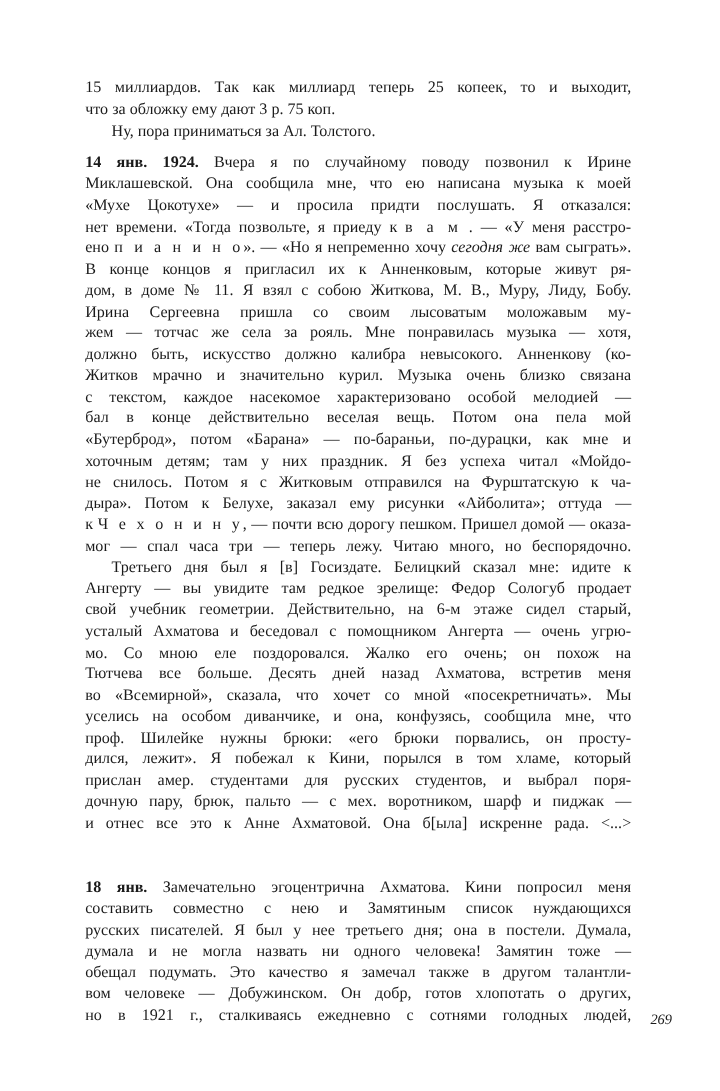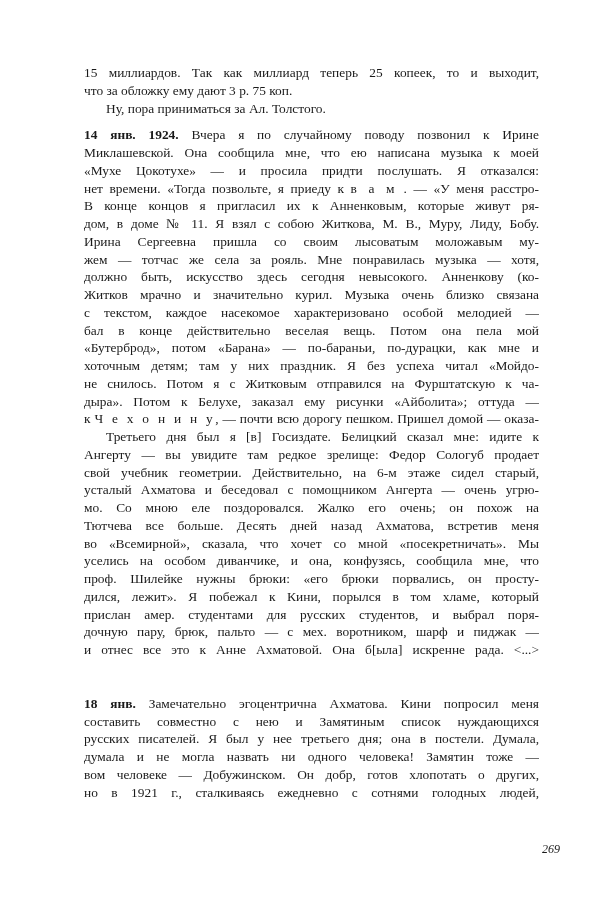--- a/index.html
+++ b/index.html
@@ -2,21 +2,21 @@
 <html><head>
 <meta charset="utf-8">
 <style>
   html, body { margin:0; padding:0; }
   body {
     width:600px; height:909px; background:#ffffff; position:relative; overflow:hidden;
     font-family: "DejaVu Serif", "Liberation Serif", serif;
     color:#1a1a1a;
   }
   .page {
-    position:absolute; left:84px; top:64px; width:455px;
+    position:absolute; left:71px; top:64px; width:455px;
     font-size:13.4px; line-height:17.75px;
     font-family: "Liberation Serif", "DejaVu Serif", serif;
   }
   .line {
     display:block; height:17.75px; white-space:nowrap;
     text-align:justify; text-align-last:justify;
   }
   .line.last { text-align-last:left; }
   .indent { padding-left:22px; }
   .date { font-weight:bold; }
@@ -41,33 +41,35 @@
     <span class="line last indent">Ну, пора приниматься за Ал. Толстого.</span>
   </div>
 
   <div class="gap-small"></div>
 
   <div class="entry">
     <span class="line"><b class="date">14 янв. 1924.</b><span> Вчера я по случайному поводу позвонил к Ирине</span></span>
     <span class="line">Миклашевской. Она сообщила мне, что ею написана музыка к моей</span>
     <span class="line">«Мухе Цокотухе» — и просила придти послушать. Я отказался:</span>
     <span class="line"><span>нет времени. «Тогда позвольте, я приеду к </span><span class="spaced">в а м</span><span> . — «У меня расстро-</span></span>
+    <span class="line"><span>ено </span><span class="spaced">п и а н и н о</span><span>».  — «Но я непременно хочу </span><i>сегодня же</i><span> вам сыграть».</span></span>
     <span class="line">В конце концов я пригласил их к Анненковым, которые живут ря-</span>
     <span class="line">дом, в доме № 11. Я взял с собою Житкова, М. В., Муру, Лиду, Бобу.</span>
     <span class="line">Ирина Сергеевна пришла со своим лысоватым моложавым му-</span>
     <span class="line">жем — тотчас же села за рояль. Мне понравилась музыка — хотя,</span>
-    <span class="line">должно быть, искусство здесь сегодня невысокого. Анненкову (ко-</span>
+    <span class="line">должно быть, искусство должно калибра невысокого. Анненкову (ко-</span>
     <span class="line">Житков мрачно и значительно курил. Музыка очень близко связана</span>
     <span class="line">с текстом, каждое насекомое характеризовано особой мелодией —</span>
     <span class="line">бал в конце действительно веселая вещь. Потом она пела мой</span>
     <span class="line">«Бутерброд», потом «Барана» — по-бараньи, по-дурацки, как мне и</span>
     <span class="line">хоточным детям; там у них праздник. Я без успеха читал «Мойдо-</span>
     <span class="line">не снилось. Потом я с Житковым отправился на Фурштатскую к ча-</span>
     <span class="line">дыра». Потом к Белухе, заказал ему рисунки «Айболита»; оттуда —</span>
     <span class="line"><span>к </span><span class="spaced">Ч е х о н и н у</span><span>,  — почти всю дорогу пешком. Пришел домой — оказа-</span></span>
+    <span class="line">мог — спал часа три — теперь лежу. Читаю много, но беспорядочно.</span>
 
     <span class="line indent">Третьего дня был я [в] Госиздате. Белицкий сказал мне: идите к</span>
     <span class="line">Ангерту — вы увидите там редкое зрелище: Федор Сологуб продает</span>
     <span class="line">свой учебник геометрии. Действительно, на 6-м этаже сидел старый,</span>
     <span class="line">усталый Ахматова и беседовал с помощником Ангерта — очень угрю-</span>
     <span class="line">мо. Со мною еле поздоровался. Жалко его очень; он похож на</span>
     <span class="line">Тютчева все больше. Десять дней назад Ахматова, встретив меня</span>
     <span class="line">во «Всемирной», сказала, что хочет со мной «посекретничать». Мы</span>
     <span class="line">уселись на особом диванчике, и она, конфузясь, сообщила мне, что</span>
     <span class="line">проф. Шилейке нужны брюки: «его брюки порвались, он просту-</span>
@@ -77,18 +79,19 @@
     <span class="line">и отнес все это к Анне Ахматовой. Она б[ыла] искренне рада. &lt;...&gt;</span>
   </div>
 
   <div class="gap-large"></div>
 
   <div class="entry">
     <span class="line"><b class="date">18 янв.</b><span> Замечательно эгоцентрична Ахматова. Кини попросил меня</span></span>
     <span class="line">составить совместно с нею и Замятиным список нуждающихся</span>
     <span class="line">русских писателей. Я был у нее третьего дня; она в постели. Думала,</span>
     <span class="line">думала и не могла назвать ни одного человека! Замятин тоже —</span>
+    <span class="line">обещал подумать. Это качество я замечал также в другом талантли-</span>
     <span class="line">вом человеке — Добужинском. Он добр, готов хлопотать о других,</span>
     <span class="line">но в 1921 г., сталкиваясь ежедневно с сотнями голодных людей,</span>
   </div>
 </div>
 
 <div class="page-number">269</div>
 
 </body></html>

